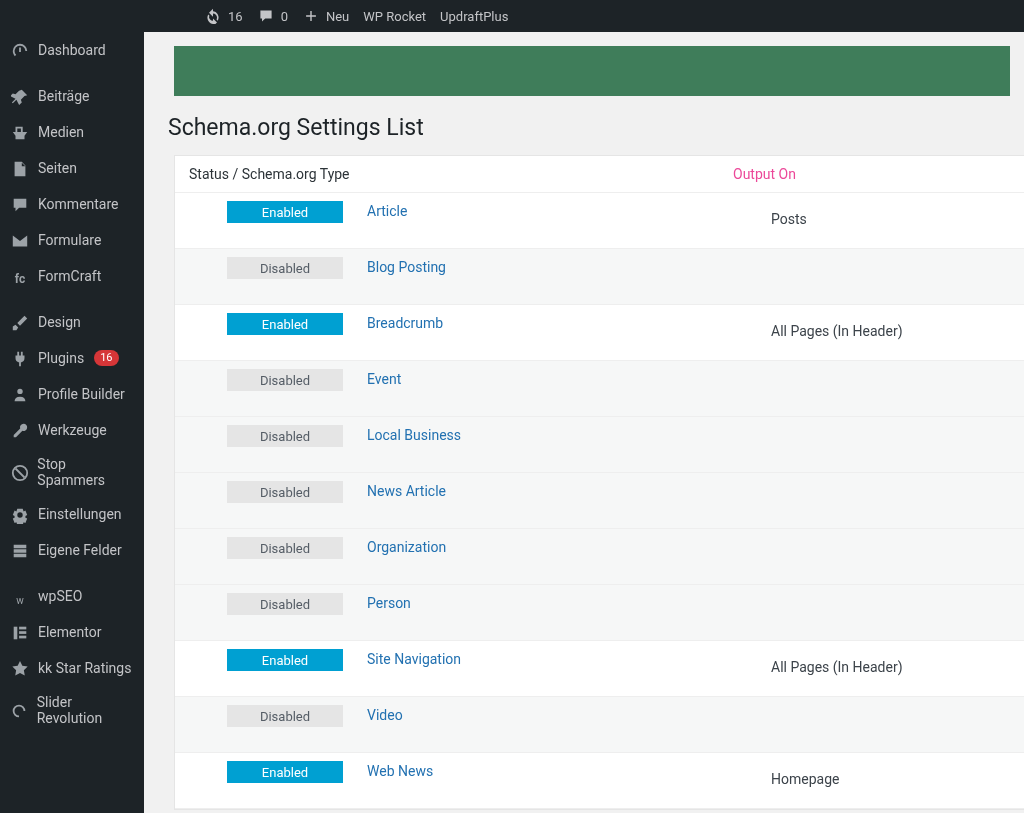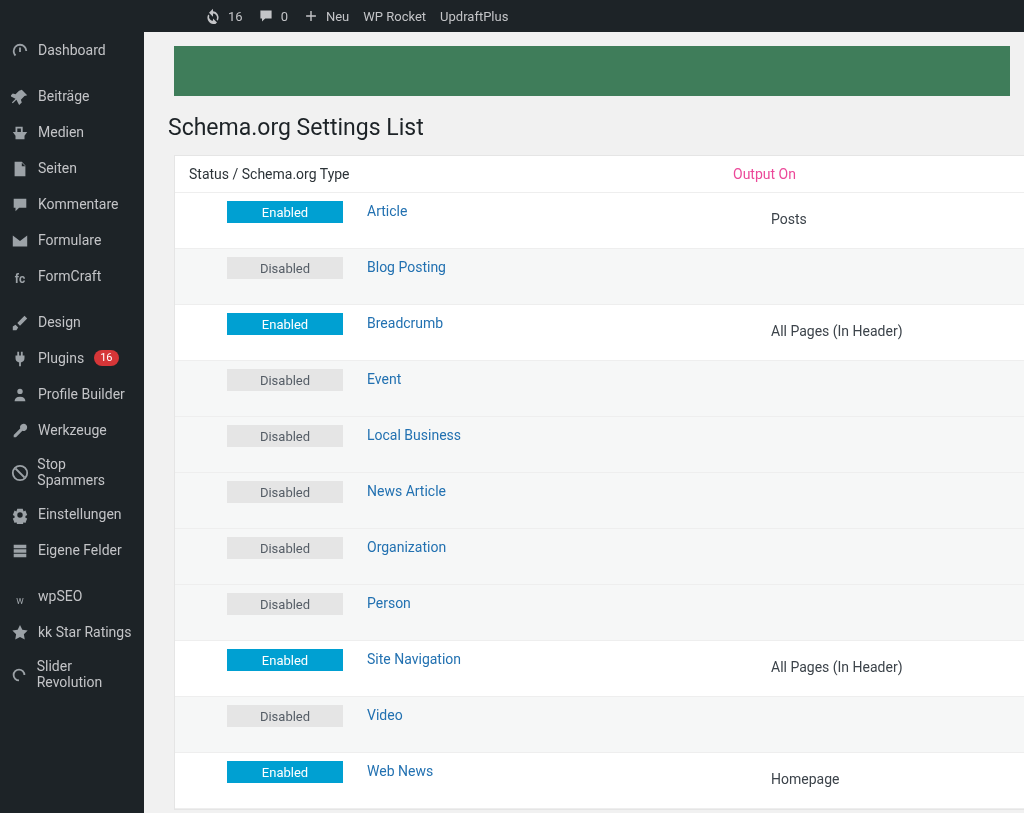--- a/index.html
+++ b/index.html
@@ -216,20 +216,31 @@
         <span>Eigene Felder</span>
       </li>
       <li class="sep"></li>
       <li>
         <span class="mi">
           <span style="font-size:10px;color:#9ca2a7">w</span>
         </span>
         <span>wpSEO</span>
       </li>
       <li>
+        <span class="mi">
+          <svg width="18" height="18" viewBox="0 0 20 20" fill="currentColor">
+            <rect x="3" y="3" width="4" height="14"></rect>
+            <rect x="9" y="3" width="8" height="3"></rect>
+            <rect x="9" y="8" width="8" height="3"></rect>
+            <rect x="9" y="13" width="8" height="3"></rect>
+          </svg>
+        </span>
+        <span>Elementor</span>
+      </li>
+      <li>
         <span class="mi star">
           <svg width="18" height="18" viewBox="0 0 20 20" fill="currentColor">
             <path d="M10 1l2.6 5.3 5.9.9-4.2 4.1 1 5.9L10 14.4 4.7 17.2l1-5.9L1.5 7.2l5.9-.9z"></path>
           </svg>
         </span>
         <span>kk Star Ratings</span>
       </li>
       <li>
         <span class="mi">
           <svg width="18" height="18" viewBox="0 0 20 20" fill="currentColor">

